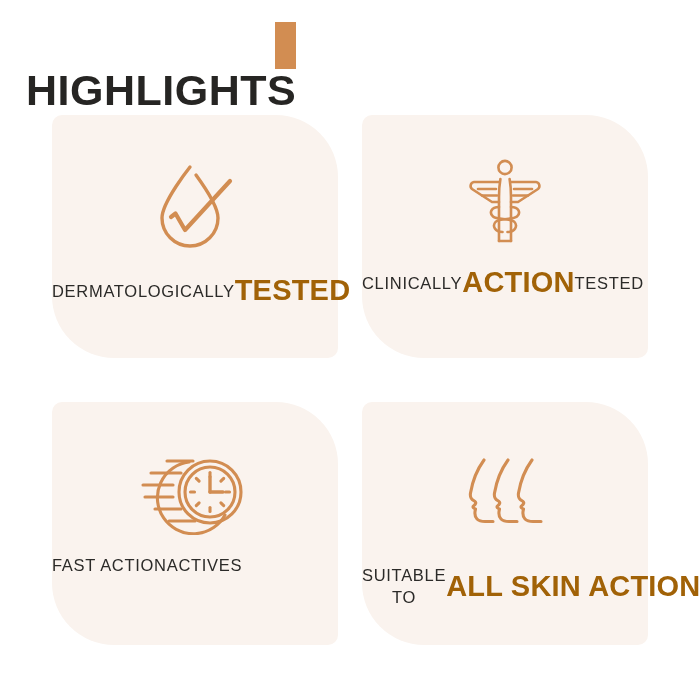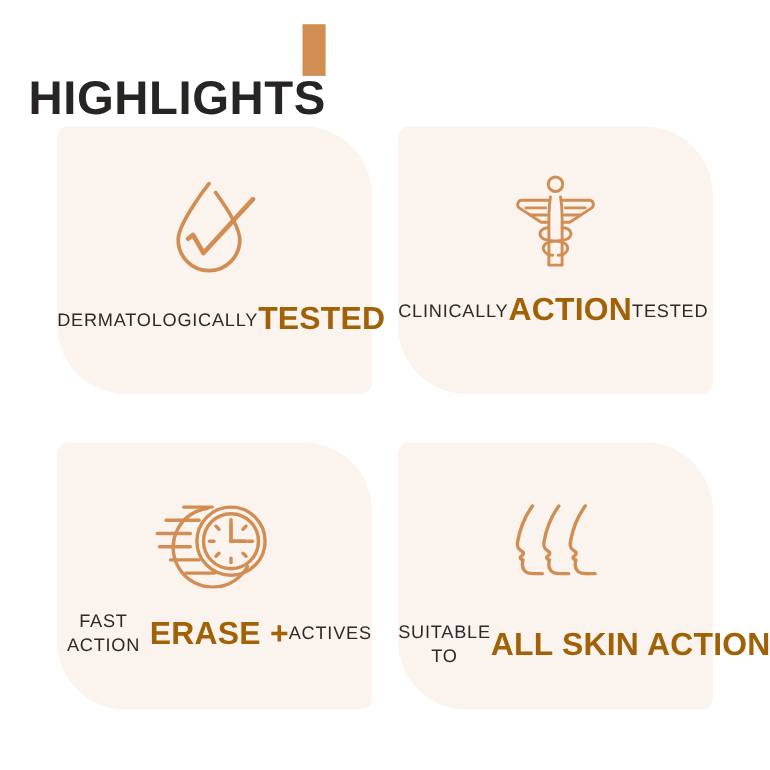--- a/index.html
+++ b/index.html
@@ -189,21 +189,20 @@
         <path d="M87.9 53.9 L90.7 56.7"></path>
         <path d="M90.7 29.3 L87.9 32.1"></path>
         <path d="M66.1 53.9 L63.3 56.7"></path>
 
         <path d="M77 43 L77 28" stroke-width="3.4"></path>
         <path d="M77 43 L90 43" stroke-width="3.4"></path>
       </svg>
     </div>
     <div class="card-text">
       <div class="line-small">FAST ACTION</div>
-      <div class="line-big">ERASE +</div>
       <div class="line-small">ACTIVES</div>
     </div>
   </div>
 
   <div class="card card-4">
     <div class="card-icon">
       <svg width="82" height="78" viewBox="0 0 82 78" fill="none" stroke="#d28d52" stroke-width="3.1" stroke-linecap="round" stroke-linejoin="round">
 
         <path d="M20 3 C12 14 8 27 6.5 36 C5.5 42 9 43 11 44.5 C12.5 45.6 11.5 47.5 10 48.5
                  C8 49.8 9.5 51.5 11.5 52 C10.5 56 11 60 13 62 C15 64 18 64.5 21 64.5 L29 64.5"></path>

